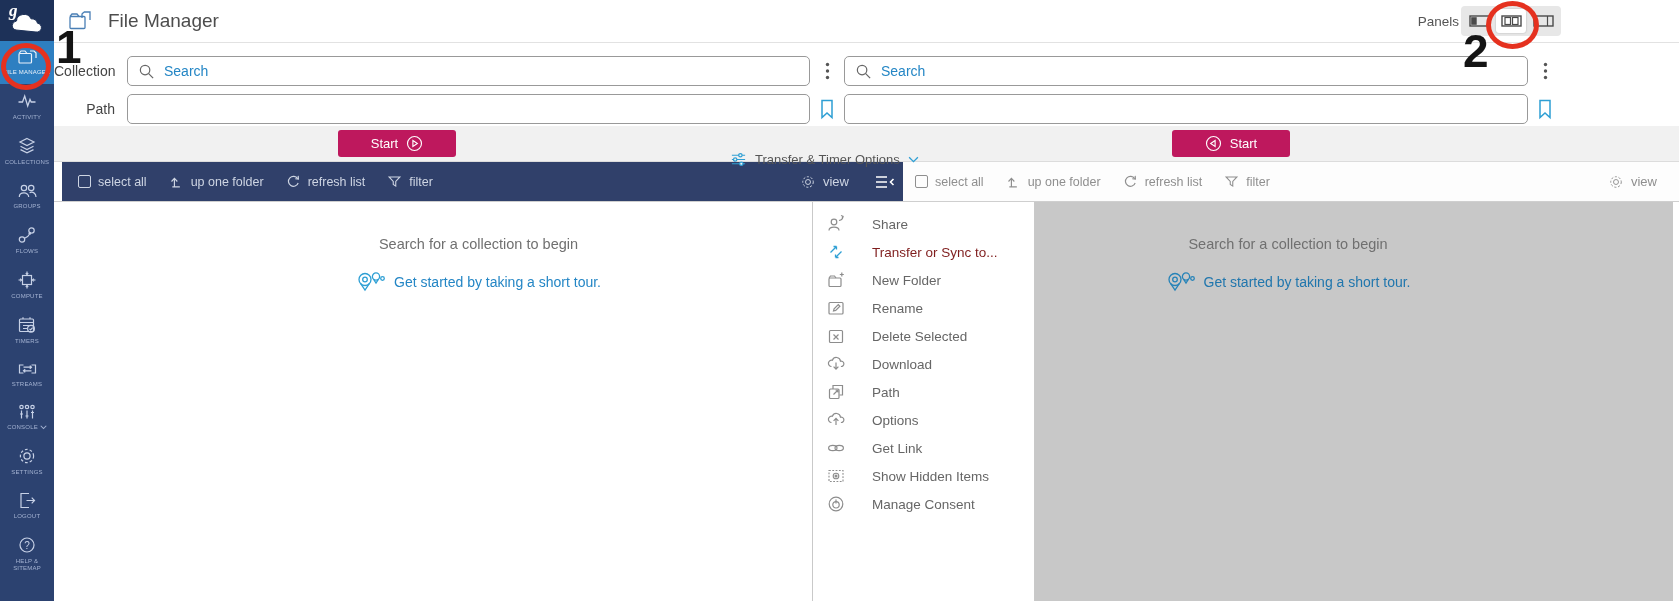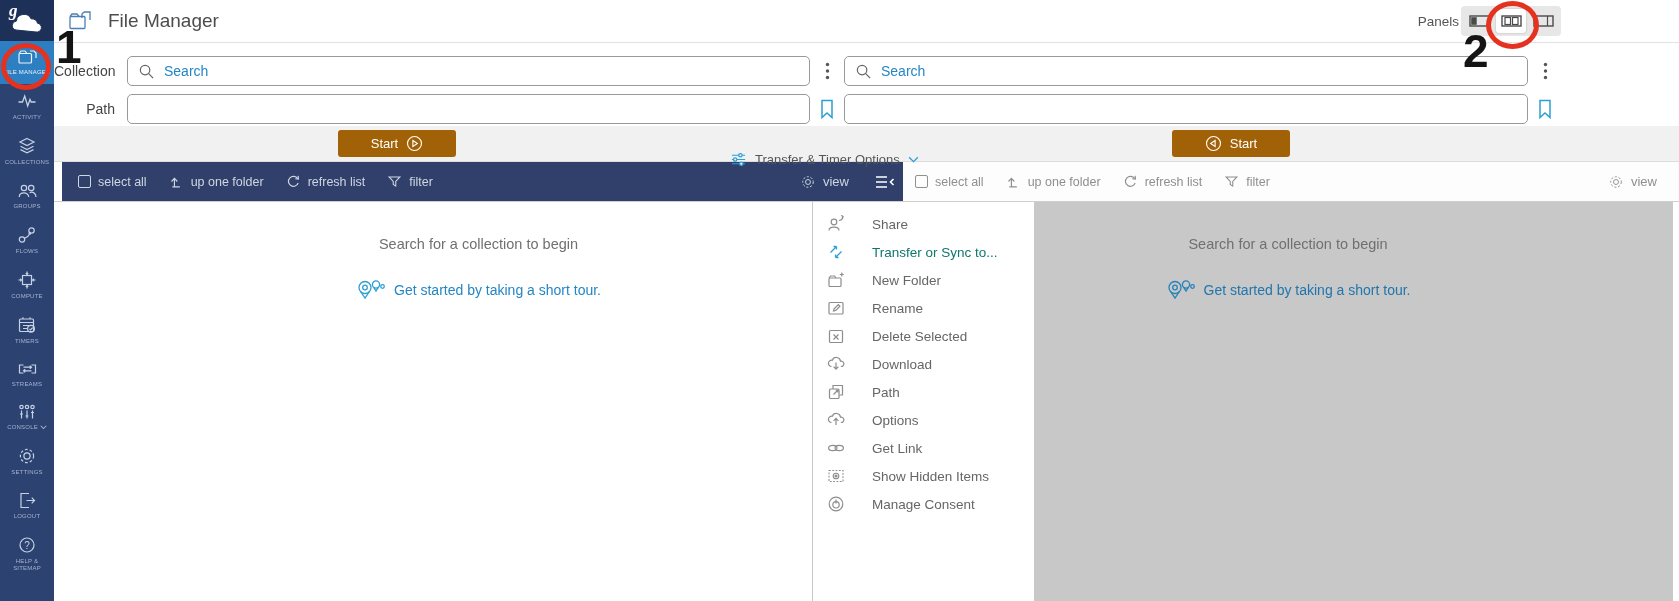--- a/index.html
+++ b/index.html
@@ -36,21 +36,21 @@
   .inp-wrap { position:relative; width:683px; height:30px; }
   .inp-wrap.right { width:684px; }
   .inp-wrap input { width:100%; height:30px; border:1px solid #999; border-radius:5px; font-size:14px; padding:0 10px; color:#333; outline:none; font-family:"Liberation Sans", sans-serif; }
   .inp-wrap.search input { padding-left:36px; color:#2486c5; }
   .inp-wrap.search input::placeholder { color:#2486c5; opacity:1; }
   .inp-wrap .mag { position:absolute; left:11px; top:7px; }
   .icon-slot { width:34px; display:flex; align-items:center; justify-content:center; cursor:pointer; }
 
   
   .start-row { height:36px; background:#f1f1f1; border-bottom:1px solid #dcdcdc; position:relative; }
-  .start-btn { position:absolute; top:4px; height:27px; width:118px; background:#a16207; border:none; border-radius:3px; color:#fff; font-size:13px; display:flex; align-items:center; justify-content:center; gap:8px; cursor:pointer; font-family:"Liberation Sans", sans-serif; }
+  .start-btn { position:absolute; top:4px; height:27px; width:118px; background:#be185d; border:none; border-radius:3px; color:#fff; font-size:13px; display:flex; align-items:center; justify-content:center; gap:8px; cursor:pointer; font-family:"Liberation Sans", sans-serif; }
   .start-btn.left { left:284px; }
   .start-btn.right { left:1118px; }
   .options { position:absolute; left:676px; top:16px; height:35px; display:flex; align-items:center; gap:8px; cursor:pointer; }
   .options .txt { font-size:13px; color:#555; }
 
   
   .toolbar-row { display:flex; height:40px; border-bottom:1px solid #cfcfcf; background:#fff; }
   .tb { display:flex; align-items:center; font-size:12.5px; }
   .tb-left { margin-left:8px; width:841px; background:#30406a; color:#ced5e3; padding:0 8px 0 16px; }
   .tb-right { flex:1; background:#fdfdfd; color:#8f8f8f; padding:0 22px 0 12px; }
@@ -58,29 +58,29 @@
   .tb-view { margin-left:auto; display:flex; align-items:center; gap:7px; cursor:pointer; font-size:13px; }
   .tb-burger { margin-left:26px; cursor:pointer; }
   .cbx { width:13px; height:13px; border:1px solid currentColor; border-radius:2px; }
 
   
   .content-row { position:relative; height:399px; display:flex; }
   .pane { display:flex; flex-direction:column; align-items:center; padding-top:34px; }
   .pane-left { width:849px; background:#fff; }
   .pane-right { width:770px; background:#c8c8c8; }
   .gutter { flex:1; background:#fff; }
-  .empty-title { font-size:14.5px; color:#707070; margin-bottom:26px; }
+  .empty-title { font-size:14.5px; color:#707070; margin-bottom:18px; }
   .tour { display:flex; align-items:center; gap:8px; cursor:pointer; }
   .tour .txt { font-size:14px; color:#2486c5; }
 
   
   .menu { position:absolute; left:758px; top:0; width:223px; height:399px; background:#fff; border-left:1px solid #c9c9c9; border-right:1px solid #c9c9c9; padding-top:8px; z-index:8; }
   .menu-item { display:flex; align-items:center; gap:26px; height:28px; padding-left:13px; font-size:13.5px; color:#666; cursor:pointer; }
   .menu-item .mi { width:20px; height:20px; flex:0 0 20px; }
-  .menu-item.active { color:#0f766e; }
+  .menu-item.active { color:#7f1d1d; }
 
   
   .circ { position:absolute; border:5px solid #e5311f; border-radius:50%; z-index:50; pointer-events:none; }
   .circ1 { left:1px; top:43px; width:50px; height:47px; }
   .circ2 { left:1486px; top:1px; width:53px; height:48px; }
   .anum { position:absolute; z-index:51; font-size:46px; font-weight:700; color:#141414; line-height:1; pointer-events:none; }
   .num1 { left:56px; top:24px; }
   .num2 { left:1463px; top:28px; }
 </style>
 </head>

